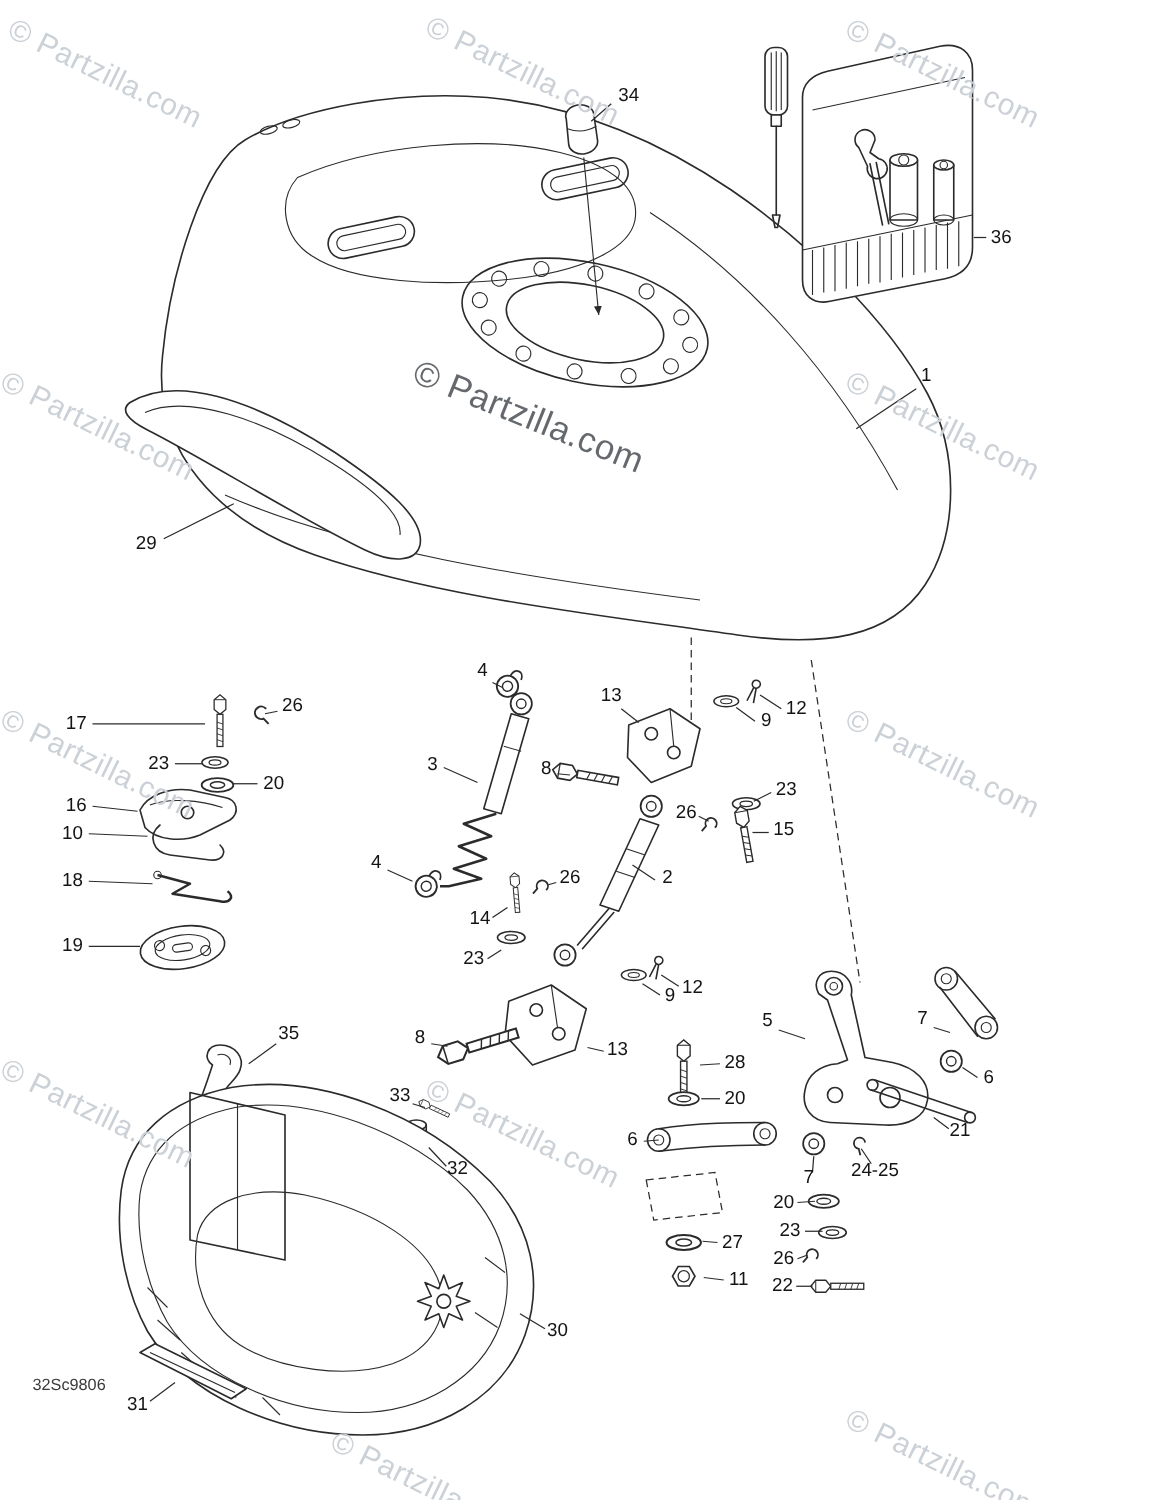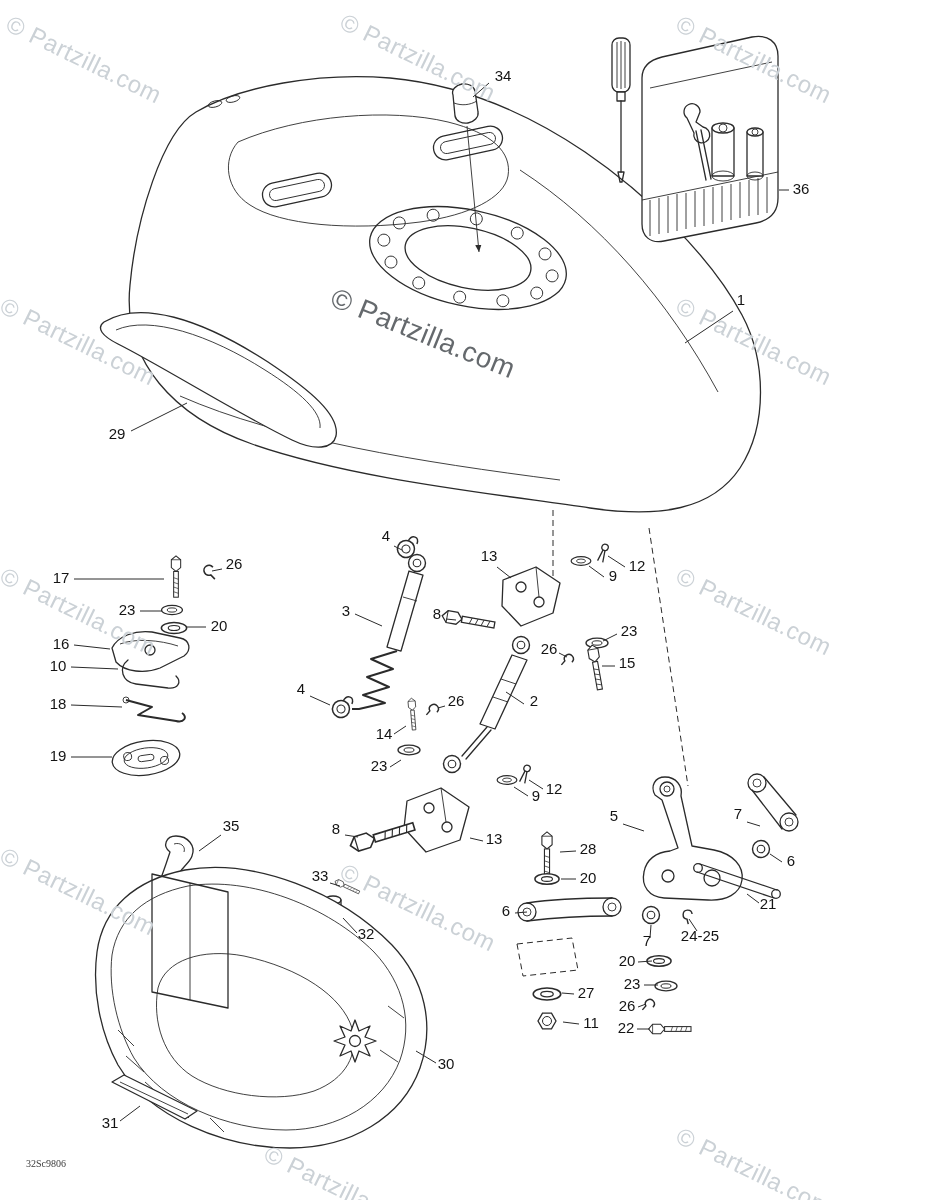--- a/index.html
+++ b/index.html
@@ -11,21 +11,21 @@
   .fw{fill:#fff;stroke:#2b2b2b;stroke-width:1.3;stroke-linejoin:round;}
   .thin{fill:none;stroke:#2b2b2b;stroke-width:0.9;}
   .dash{fill:none;stroke:#2b2b2b;stroke-width:1;stroke-dasharray:6 4;}
   .coil{fill:none;stroke:#2b2b2b;stroke-width:2;stroke-linejoin:round;}
   text.callout{font:15px "Liberation Sans",sans-serif;fill:#141414;text-anchor:middle;}
   line.leader{stroke:#2b2b2b;stroke-width:1;}
   
   .wm{position:absolute;white-space:nowrap;transform:rotate(26deg);transform-origin:left top;
       font-size:24px;color:#cbd1d6;letter-spacing:.5px;pointer-events:none;}
   .wm.dark{transform:rotate(22deg);font-size:28px;color:#4b5054;opacity:.85;}
-  .code{position:absolute;left:26px;top:1158px;font-size:10px;color:#3a3a3a;font-family:Liberation Serif, serif;}
+  .code{position:absolute;left:26px;top:1100px;font-size:13px;color:#3a3a3a;}
 </style>
 </head>
 <body>
 
 <div class="canvas">
 
   <svg width="926" height="1200" viewBox="0 0 926 1200">
     <defs>
       <marker id="arrow" markerWidth="9" markerHeight="8" refX="8" refY="3.5" orient="auto">
         <path d="M0,0 L8,3.5 L0,7 Z" fill="#2b2b2b"></path>

